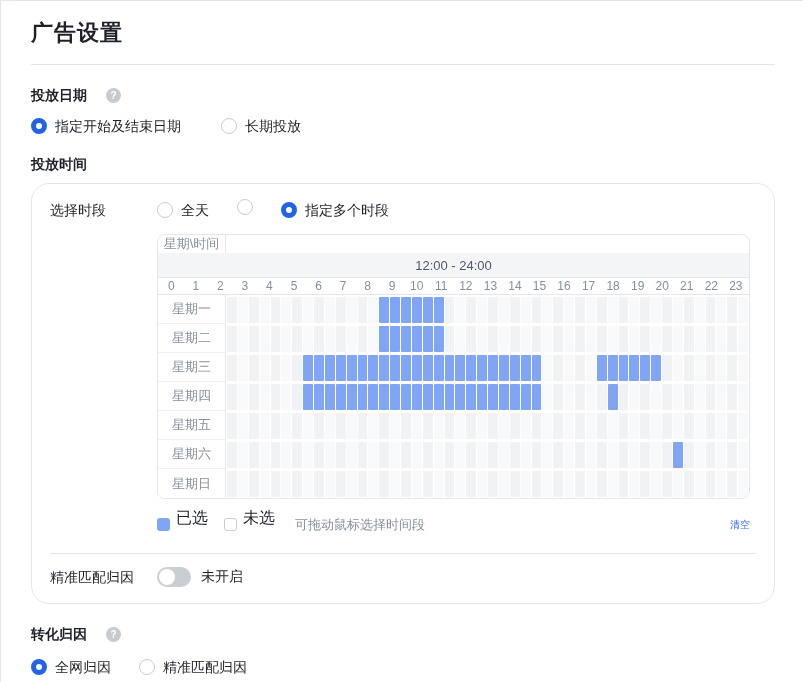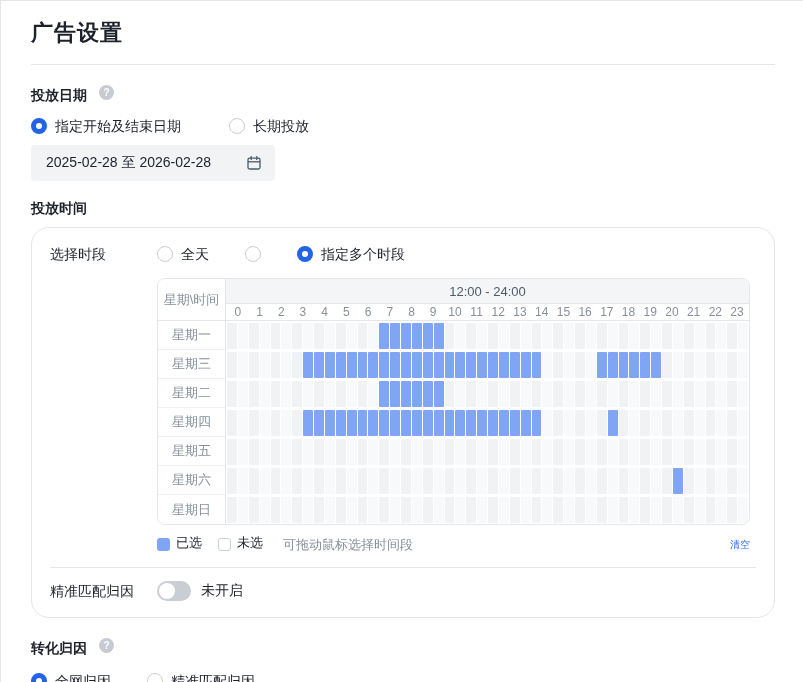--- a/index.html
+++ b/index.html
@@ -15,28 +15,28 @@
   body{
     font-family:"Liberation Sans","DejaVu Sans",sans-serif;
     background:#fff;color:var(--text-dark);
     border-top:1px solid var(--border);
     border-left:1px solid var(--border);
     overflow:hidden;
   }
   .page{padding:0 28px 0 30px;}
   .page-title{font-size:22px;font-weight:700;line-height:32px;margin-top:16px;letter-spacing:1px;}
   .title-divider{border:none;border-top:1px solid var(--border);margin-top:15px;}
-  .section-label-row{display:flex;align-items:flex-start;gap:12px;margin-top:20px;}
+  .section-label-row{display:flex;align-items:center;gap:19px;margin-top:20px;}
   .section-label{font-size:14px;font-weight:600;line-height:20px;}
   .help-icon{
     width:15px;height:15px;border-radius:50%;background:#c7cbd1;color:#fff;
     font-size:10px;font-weight:700;display:inline-flex;align-items:center;justify-content:center;
     cursor:pointer;
   }
-  .radio-row{display:flex;align-items:center;margin-top:10px;gap:8px;}
+  .radio-row{display:flex;align-items:flex-start;margin-top:10px;}
   .radio{display:inline-flex;align-items:center;cursor:pointer;}
   .rdot{
     width:16px;height:16px;border-radius:50%;background:#fff;
     border:1px solid #c9cdd4;flex:none;
   }
   .rdot.on{border:5px solid var(--accent);}
   .rtext{font-size:14px;margin-left:8px;line-height:22px;}
   .gap-lg{margin-right:40px;}
   .gap-md{margin-right:28px;}
   .date-field{
@@ -54,21 +54,21 @@
   .form-row{display:flex;}
   .form-label{width:107px;flex:none;font-size:14px;line-height:22px;color:var(--text-dark);}
   .form-content{flex:1;min-width:0;}
   .panel .radio-row{margin-top:0;}
 
   
   .grid-table{
     margin-top:13px;border:1px solid var(--border);border-radius:8px;overflow:hidden;
     width:593px;background:#fff;
   }
-  .grid-header{display:flex;border-bottom:1px solid var(--border);}
+  .grid-header{display:flex;border-bottom:1px solid var(--border);flex-direction:column;}
   .corner-cell{
     width:68px;flex:none;display:flex;align-items:center;justify-content:center;
     font-size:13px;color:var(--text-gray);border-right:1px solid var(--border);background:#fff;
   }
   .header-right{flex:1;display:flex;flex-direction:column;}
   .period-row{display:flex;height:25px;background:#f4f5f6;border-bottom:1px solid var(--border);}
   .period-cell{
     flex:1;display:flex;align-items:center;justify-content:center;
     font-size:13px;color:#4e5969;
   }
@@ -85,21 +85,21 @@
   .cells{flex:1;display:flex;gap:1px;padding:1.5px 1px;background:#fff;}
   .cell{flex:1;border-radius:1px;cursor:pointer;}
   .cell.even{background:#f1f2f4;}
   .cell.odd{background:#f8f9fa;}
   .cell.sel{background:var(--cell-selected);}
 
   .legend-row{display:flex;align-items:center;margin-top:9px;width:593px;}
   .legend-swatch{width:13px;height:13px;border-radius:3px;flex:none;}
   .legend-swatch.sel{background:var(--cell-selected);}
   .legend-swatch.unsel{background:#fff;border:1px solid #c9cdd4;}
-  .legend-text{font-size:13px;color:var(--text-dark);margin:0 16px 3px 6px;}
+  .legend-text{font-size:16px;color:var(--text-dark);margin:0 16px 12px 6px;}
   .legend-hint{font-size:13px;color:var(--text-gray);margin-left:4px;}
   .clear-link{margin-left:auto;font-size:10px;color:var(--link);cursor:pointer;}
 
   .panel-divider{border:none;border-top:1px solid var(--border);margin-top:12px;}
   .firstday-row{display:flex;align-items:center;margin-top:12px;}
   .toggle{
     width:34px;height:20px;border-radius:10px;background:#c9cdd4;position:relative;
     cursor:pointer;flex:none;
   }
   .toggle .knob{
@@ -121,31 +121,20 @@
   </div>
   <div class="radio-row">
     <label class="radio gap-lg">
       <span class="rdot on"></span>
       <span class="rtext">指定开始及结束日期</span>
     </label>
     <label class="radio">
       <span class="rdot"></span>
       <span class="rtext">长期投放</span>
     </label>
-  </div>
-  <div class="date-field">
-    <span class="date-text">2025-02-28 至 2026-02-28</span>
-    <span class="cal-icon">
-      <svg width="16" height="16" viewBox="0 0 16 16" fill="none">
-        <rect x="2" y="3.2" width="12" height="10.8" rx="1.5" stroke="#4e5969" stroke-width="1.3"></rect>
-        <line x1="2" y1="6.8" x2="14" y2="6.8" stroke="#4e5969" stroke-width="1.3"></line>
-        <line x1="5.2" y1="1.6" x2="5.2" y2="4.4" stroke="#4e5969" stroke-width="1.3" stroke-linecap="round"></line>
-        <line x1="10.8" y1="1.6" x2="10.8" y2="4.4" stroke="#4e5969" stroke-width="1.3" stroke-linecap="round"></line>
-      </svg>
-    </span>
   </div>
 
   <div class="section-label-row mt17">
     <span class="section-label">投放时间</span>
   </div>
 
   <div class="panel">
     <div class="form-row">
       <div class="form-label">选择时段</div>
       <div class="form-content">
@@ -246,20 +235,73 @@
                   <div class="cell odd"></div>
                   <div class="cell even"></div>
                   <div class="cell odd"></div>
                   <div class="cell even"></div>
                   <div class="cell odd"></div>
                   <div class="cell even"></div>
                   <div class="cell odd"></div>
                 </div>
               </div>
               <div class="day-row">
+                <div class="day-label">星期二</div>
+                <div class="cells">
+                  <div class="cell even"></div>
+                  <div class="cell odd"></div>
+                  <div class="cell even"></div>
+                  <div class="cell odd"></div>
+                  <div class="cell even"></div>
+                  <div class="cell odd"></div>
+                  <div class="cell even"></div>
+                  <div class="cell odd"></div>
+                  <div class="cell even"></div>
+                  <div class="cell odd"></div>
+                  <div class="cell even"></div>
+                  <div class="cell odd"></div>
+                  <div class="cell even"></div>
+                  <div class="cell odd"></div>
+                  <div class="cell sel"></div>
+                  <div class="cell sel"></div>
+                  <div class="cell sel"></div>
+                  <div class="cell sel"></div>
+                  <div class="cell sel"></div>
+                  <div class="cell sel"></div>
+                  <div class="cell even"></div>
+                  <div class="cell odd"></div>
+                  <div class="cell even"></div>
+                  <div class="cell odd"></div>
+                  <div class="cell even"></div>
+                  <div class="cell odd"></div>
+                  <div class="cell even"></div>
+                  <div class="cell odd"></div>
+                  <div class="cell even"></div>
+                  <div class="cell odd"></div>
+                  <div class="cell even"></div>
+                  <div class="cell odd"></div>
+                  <div class="cell even"></div>
+                  <div class="cell odd"></div>
+                  <div class="cell even"></div>
+                  <div class="cell odd"></div>
+                  <div class="cell even"></div>
+                  <div class="cell odd"></div>
+                  <div class="cell even"></div>
+                  <div class="cell odd"></div>
+                  <div class="cell even"></div>
+                  <div class="cell odd"></div>
+                  <div class="cell even"></div>
+                  <div class="cell odd"></div>
+                  <div class="cell even"></div>
+                  <div class="cell odd"></div>
+                  <div class="cell even"></div>
+                  <div class="cell odd"></div>
+                </div>
+              </div>
+              <div class="day-row">
                 <div class="day-label">星期三</div>
                 <div class="cells">
                   <div class="cell even"></div>
                   <div class="cell odd"></div>
                   <div class="cell even"></div>
                   <div class="cell odd"></div>
                   <div class="cell even"></div>
                   <div class="cell odd"></div>
                   <div class="cell even"></div>
                   <div class="cell sel"></div>
@@ -288,73 +330,20 @@
                   <div class="cell even"></div>
                   <div class="cell odd"></div>
                   <div class="cell even"></div>
                   <div class="cell odd"></div>
                   <div class="cell sel"></div>
                   <div class="cell sel"></div>
                   <div class="cell sel"></div>
                   <div class="cell sel"></div>
                   <div class="cell sel"></div>
                   <div class="cell sel"></div>
-                  <div class="cell even"></div>
-                  <div class="cell odd"></div>
-                  <div class="cell even"></div>
-                  <div class="cell odd"></div>
-                  <div class="cell even"></div>
-                  <div class="cell odd"></div>
-                  <div class="cell even"></div>
-                  <div class="cell odd"></div>
-                </div>
-              </div>
-              <div class="day-row">
-                <div class="day-label">星期二</div>
-                <div class="cells">
-                  <div class="cell even"></div>
-                  <div class="cell odd"></div>
-                  <div class="cell even"></div>
-                  <div class="cell odd"></div>
-                  <div class="cell even"></div>
-                  <div class="cell odd"></div>
-                  <div class="cell even"></div>
-                  <div class="cell odd"></div>
-                  <div class="cell even"></div>
-                  <div class="cell odd"></div>
-                  <div class="cell even"></div>
-                  <div class="cell odd"></div>
-                  <div class="cell even"></div>
-                  <div class="cell odd"></div>
-                  <div class="cell sel"></div>
-                  <div class="cell sel"></div>
-                  <div class="cell sel"></div>
-                  <div class="cell sel"></div>
-                  <div class="cell sel"></div>
-                  <div class="cell sel"></div>
-                  <div class="cell even"></div>
-                  <div class="cell odd"></div>
-                  <div class="cell even"></div>
-                  <div class="cell odd"></div>
-                  <div class="cell even"></div>
-                  <div class="cell odd"></div>
-                  <div class="cell even"></div>
-                  <div class="cell odd"></div>
-                  <div class="cell even"></div>
-                  <div class="cell odd"></div>
-                  <div class="cell even"></div>
-                  <div class="cell odd"></div>
-                  <div class="cell even"></div>
-                  <div class="cell odd"></div>
-                  <div class="cell even"></div>
-                  <div class="cell odd"></div>
-                  <div class="cell even"></div>
-                  <div class="cell odd"></div>
-                  <div class="cell even"></div>
-                  <div class="cell odd"></div>
                   <div class="cell even"></div>
                   <div class="cell odd"></div>
                   <div class="cell even"></div>
                   <div class="cell odd"></div>
                   <div class="cell even"></div>
                   <div class="cell odd"></div>
                   <div class="cell even"></div>
                   <div class="cell odd"></div>
                 </div>
               </div>

